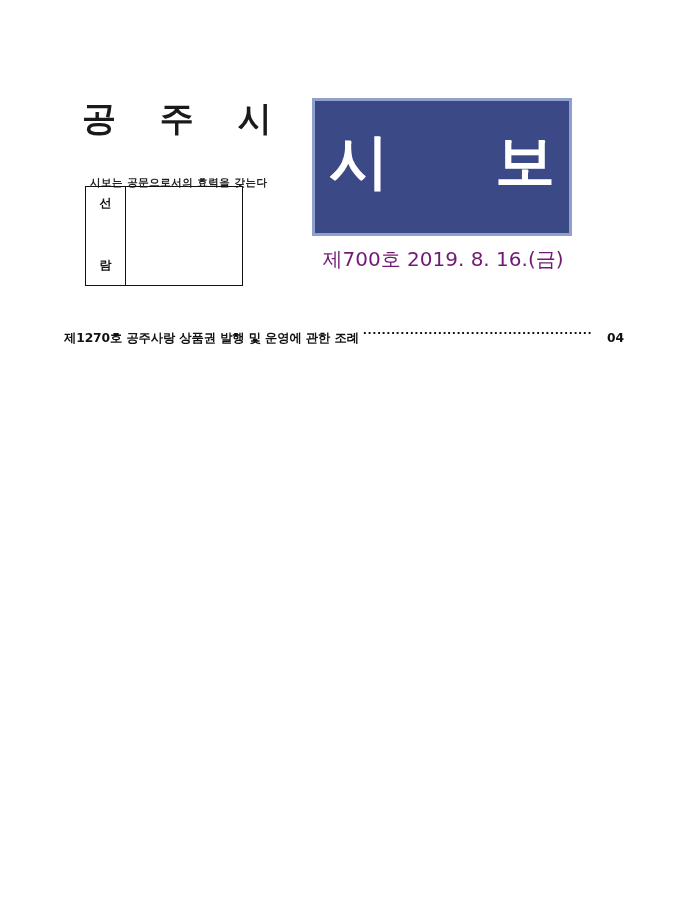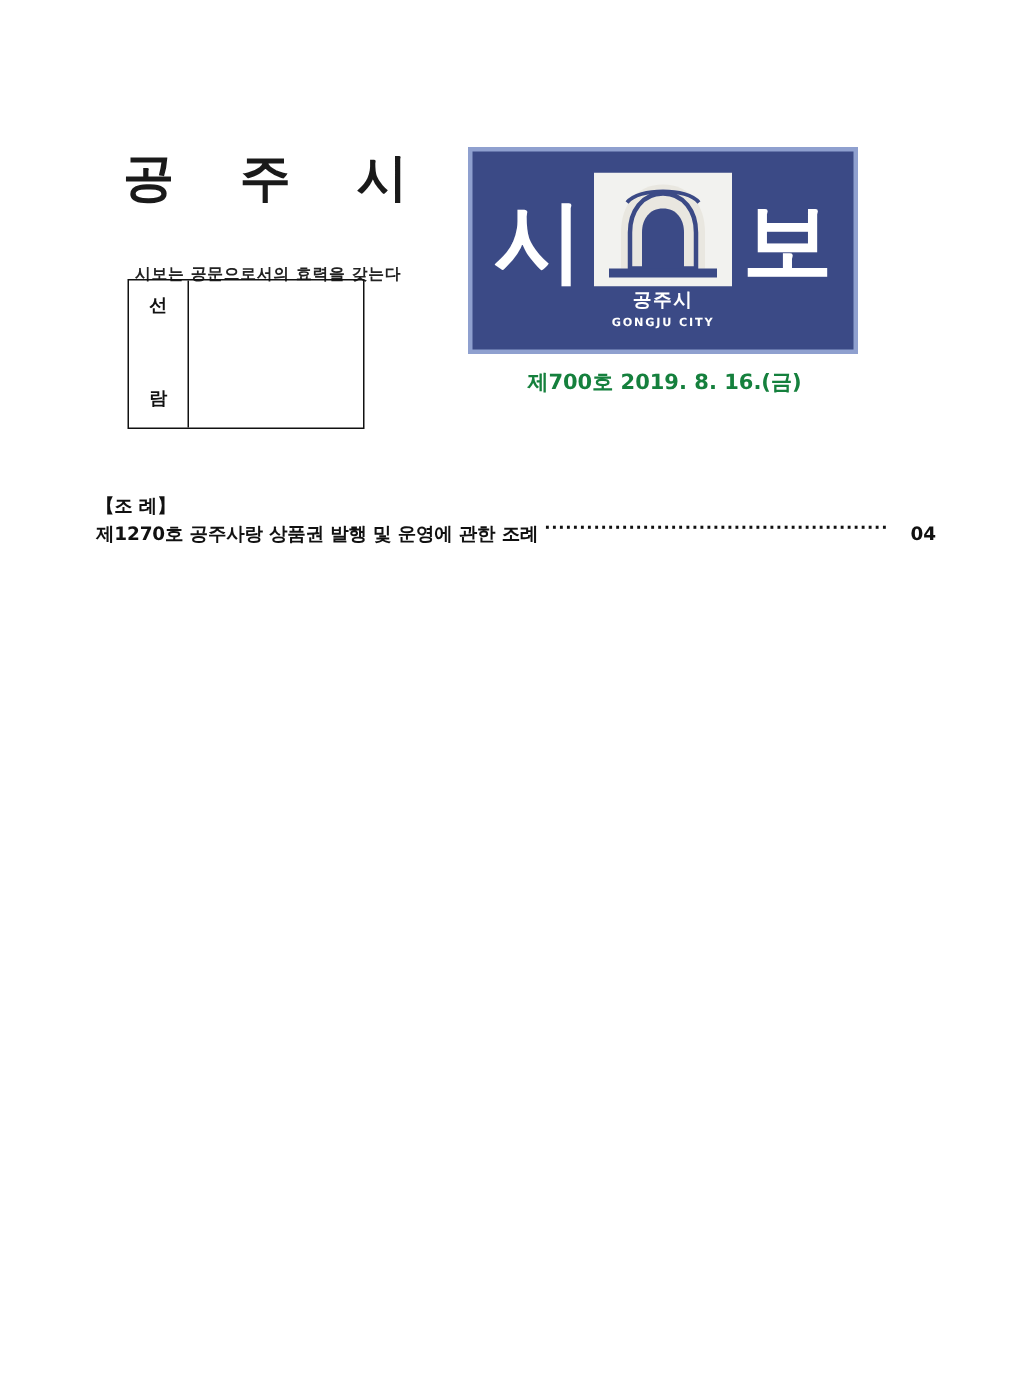--- a/index.html
+++ b/index.html
@@ -151,23 +151,23 @@
     letter-spacing: 1.2px;
     margin-top: 1px;
   }
 
   .issue-line {
     position: absolute;
     left: 312px;
     top: 158px;
     width: 262px;
     text-align: center;
-    font-size: 14px;
-    font-weight: bold;
-    color: #15803d;
+    font-size: 20px;
+    font-weight: normal;
+    color: #701a75;
   }
 
   
   .toc {
     position: absolute;
     left: 64px;
     top: 328px;
     width: 560px;
     font-size: 12.3px;
     font-weight: bold;
@@ -224,39 +224,26 @@
     <div class="delivery-box">
       <div class="delivery-left">
         <div class="ch ch1">선</div>
         <div class="ch ch2">람</div>
       </div>
     </div>
 
     <div class="sibo">
       <div class="si">시</div>
       <div class="bo">보</div>
-      <div class="emblem">
-        <svg width="92" height="76" viewBox="0 0 92 76">
-          <rect x="0" y="0" width="92" height="76" fill="#f2f2ef"></rect>
-          <path d="M46 8 C28 8 18 22 18 40 L18 64 L74 64 L74 40 C74 22 64 8 46 8 Z" fill="#e9e7e0"></path>
-          <path d="M46 14 C32 14 24 26 24 40 L24 64 L68 64 L68 40 C68 26 60 14 46 14 Z" fill="none" stroke="#3b4a86" stroke-width="3"></path>
-          <path d="M46 24 C37 24 32 31 32 40 L32 64 L60 64 L60 40 C60 31 55 24 46 24 Z" fill="#3b4a86"></path>
-          <rect x="10" y="64" width="72" height="6" fill="#3b4a86"></rect>
-          <path d="M22 20 C30 10 62 10 70 20" fill="none" stroke="#3b4a86" stroke-width="2.5"></path>
-        </svg>
-        <div class="kr">공주시</div>
-        <div class="en">GONGJU CITY</div>
-      </div>
     </div>
 
     <div class="issue-line">제700호  2019. 8. 16.(금)</div>
   </div>
 
   <div class="toc" id="toc">
-      <div class="section-head">【조  례】</div>
       <div class="entry">
         <span class="label">제1270호 공주사랑 상품권 발행 및 운영에 관한 조례</span>
         <span class="leader"></span>
         <span class="page">04</span>
       </div>
     </div>
 
 </div>
 
 </body></html>

